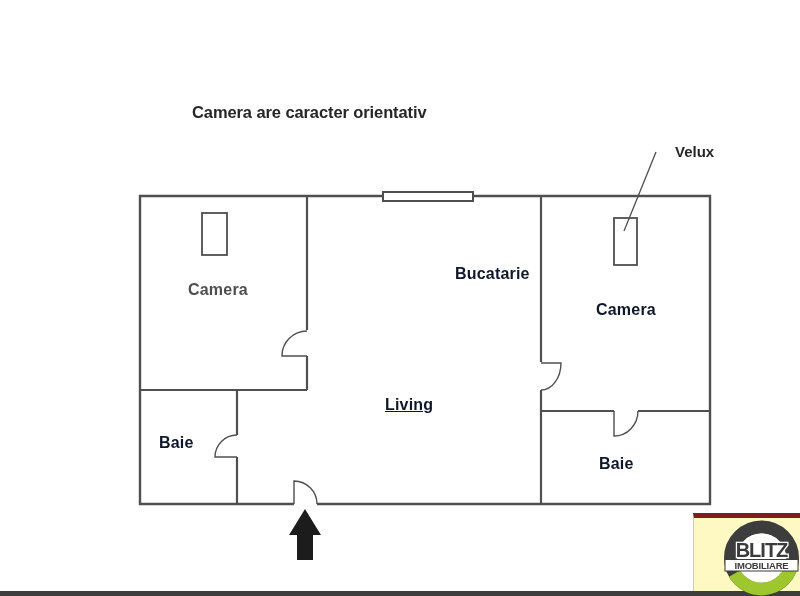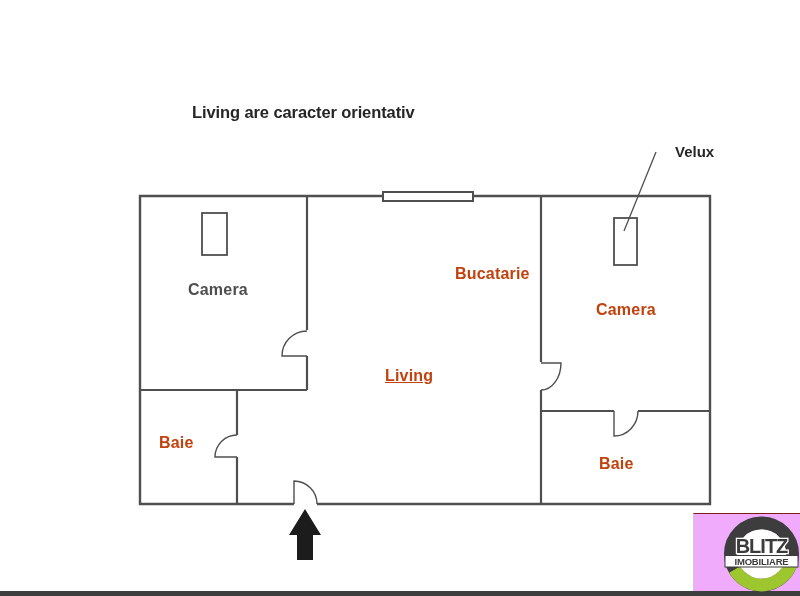--- a/index.html
+++ b/index.html
@@ -8,21 +8,21 @@
     width:800px;height:596px;
     background:#ffffff;
     overflow:hidden;
     font-family:"Liberation Sans",sans-serif;
   }
   .plan-svg{position:absolute;left:0;top:0;}
   .label{
     position:absolute;
     font-size:16px;
     font-weight:600;
-    color:#c2410c;
+    color:#0f172a;
     letter-spacing:.2px;
     white-space:nowrap;
   }
   .disclaimer{
     position:absolute;
     left:192px;top:103px;
     font-size:16.5px;
     font-weight:600;
     color:#262626;
     letter-spacing:-.1px;
@@ -30,37 +30,37 @@
   .velux-label{
     position:absolute;
     left:675px;top:135px;
     font-size:15px;
     font-weight:700;
     color:#262626;
     margin-top:8px;
   }
   .lbl-camera-left{left:188px;top:281px;color:#4e4e4e;}
   .lbl-bucatarie{left:455px;top:265px;}
-  .lbl-living{left:385px;top:367px;text-decoration:underline;}
+  .lbl-living{left:385px;top:396px;text-decoration:underline;}
   .lbl-camera-right{left:596px;top:301px;}
   .lbl-baie-left{left:159px;top:434px;}
   .lbl-baie-right{left:599px;top:455px;}
   .bottom-bar{
     position:absolute;
     left:0;top:591px;
     width:800px;height:5px;
     background:#3d3d3d;
   }
   .logo-box{
     position:absolute;
     left:693px;top:513px;
     width:107px;height:78px;
-    background:#f0abfc;
+    background:#fef9c3;
     border-left:1px solid #c9c9c9;
-    border-top:1px solid #7f1d1d;
+    border-top:5px solid #7f1d1d;
     box-sizing:border-box;
   }
   .logo-box svg{position:absolute;left:0;top:0;}
   .logo-name-text{
     font-family:"Liberation Sans",sans-serif;
     font-weight:bold;
     font-size:20px;
     letter-spacing:-1px;
     paint-order:stroke;
     stroke:#ffffff;stroke-width:2.5px;
@@ -103,21 +103,21 @@
 
     <rect x="202" y="213" width="25" height="42" fill="#ffffff" stroke="#4f4f4f" stroke-width="1.8"></rect>
 
     <rect x="614" y="218" width="23" height="47" fill="#ffffff" stroke="#4f4f4f" stroke-width="1.8"></rect>
 
     <line x1="656" y1="152" x2="624" y2="231" stroke="#4f4f4f" stroke-width="1.3"></line>
 
     <path d="M305,509 L321,535 L313,535 L313,560 L297,560 L297,535 L289,535 Z" fill="#1c1c1c" stroke="none"></path>
   </svg>
 
-  <div class="disclaimer">Living are caracter orientativ</div>
+  <div class="disclaimer">Camera are caracter orientativ</div>
 
   <div class="velux-label">Velux</div>
 
   <div class="label lbl-camera-left">Camera</div>
 
   <div class="label lbl-bucatarie">Bucatarie</div>
 
   <div class="label lbl-living">Living</div>
 
   <div class="label lbl-camera-right">Camera</div>

